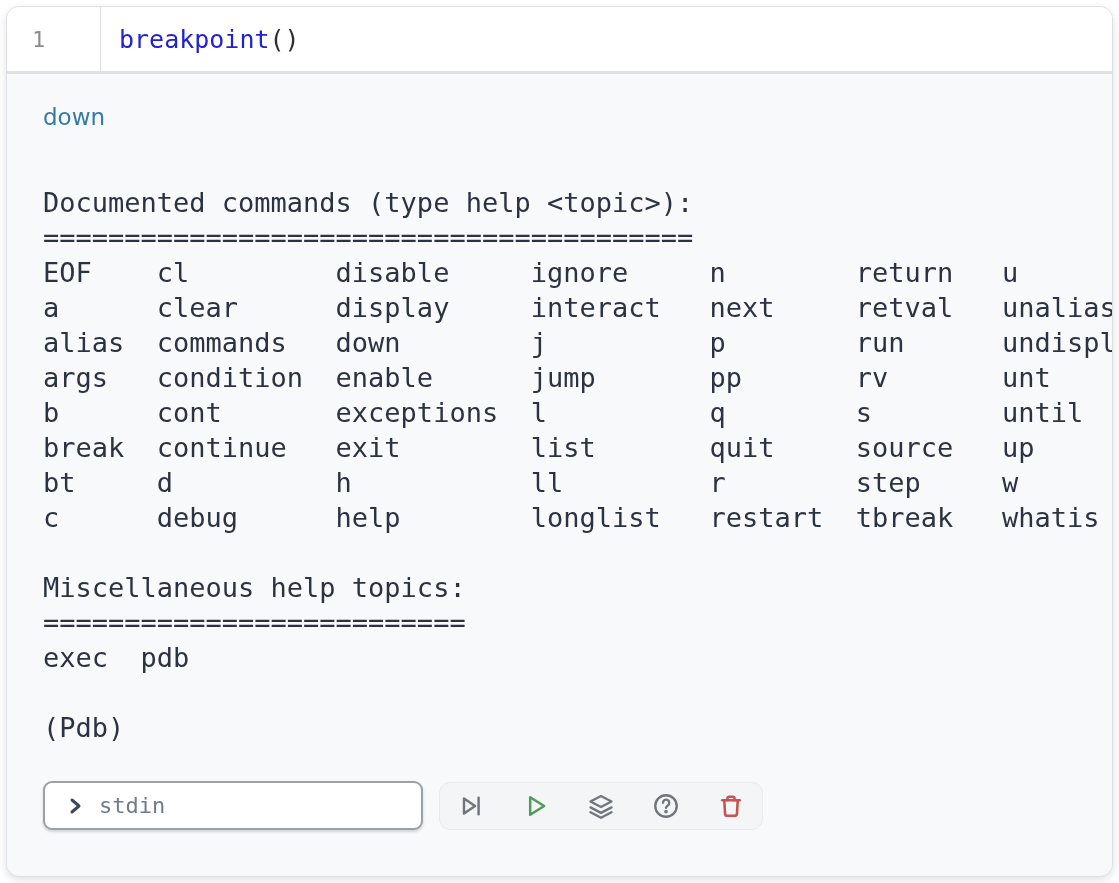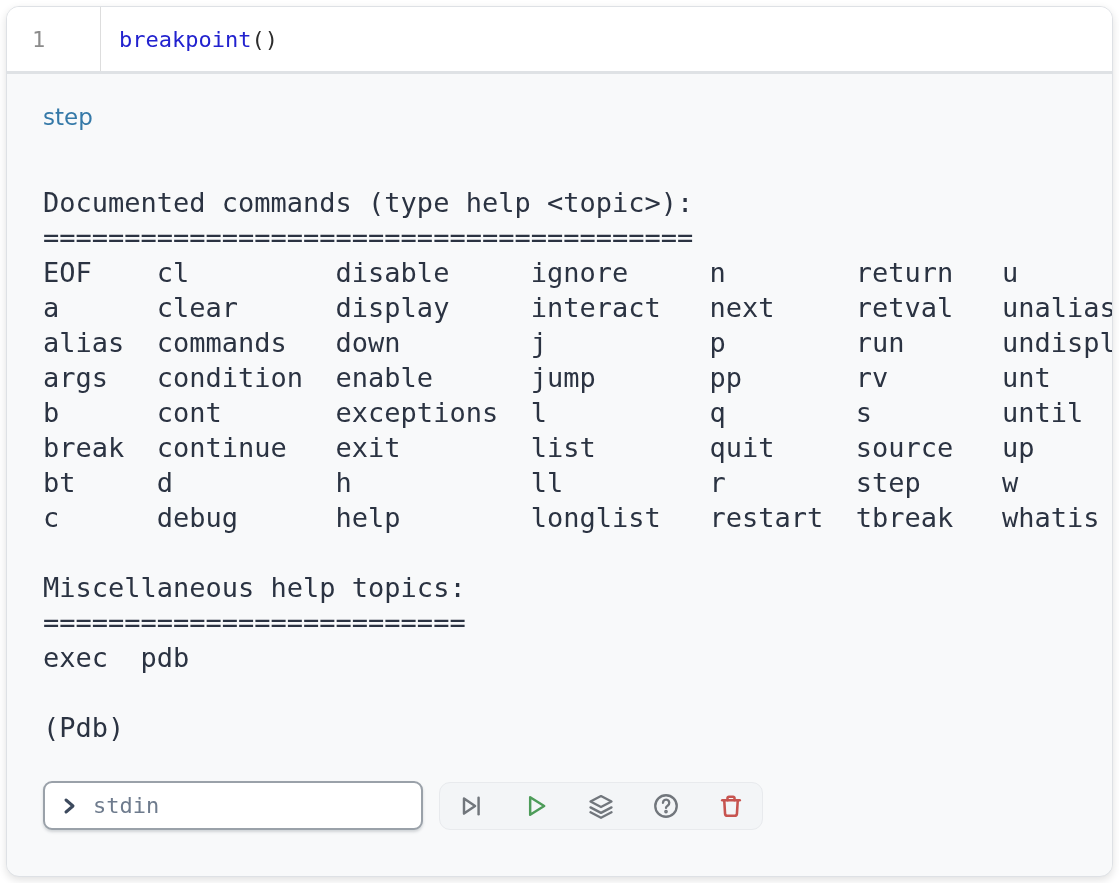--- a/index.html
+++ b/index.html
@@ -34,21 +34,21 @@
     align-items: center;
     padding-left: 25px;
     border-right: 1px solid #dddddd;
     font-family: "DejaVu Sans Mono", "Liberation Mono", monospace;
     font-size: 22px;
     color: #8b8b8b;
   }
   .code-line {
     padding-left: 18px;
     font-family: "DejaVu Sans Mono", "Liberation Mono", monospace;
-    font-size: 22px;
+    font-size: 25px;
     color: #2d2d2d;
     white-space: pre;
   }
   .tok-builtin { color: #2222cf; }
   .tok-punct   { color: #2d2d2d; }
   
   .output-area {
     padding: 27px 36px 40px 36px;
     background: #f8f9fa;
   }
@@ -76,21 +76,21 @@
   }
   .stdin-box {
     width: 380px;
     height: 49px;
     background: #ffffff;
     border: 2px solid #9aa1a9;
     border-radius: 9px;
     box-shadow: 0 2px 3px rgba(70,80,90,0.22);
     display: flex;
     align-items: center;
-    padding: 0 14px;
+    padding: 0 20px;
     gap: 12px;
   }
   .stdin-chevron {
     display: inline-flex;
     color: #3d4a5e;
     flex: 0 0 auto;
   }
   .stdin-input {
     flex: 1 1 auto;
     min-width: 0;
@@ -136,21 +136,21 @@
 
   <div class="editor">
     <div class="gutter">
       <span>1</span>
     </div>
     <div class="code-line"><span class="tok-builtin">breakpoint</span><span class="tok-punct">()</span></div>
   </div>
 
   <div class="output-area">
 
-    <div class="echoed-command">step</div>
+    <div class="echoed-command">down</div>
 
     <pre class="pdb-output">Documented commands (type help &lt;topic&gt;):
 ========================================
 EOF    cl         disable     ignore     n        return   u          where
 a      clear      display     interact   next     retval   unalias
 alias  commands   down        j          p        run      undisplay
 args   condition  enable      jump       pp       rv       unt
 b      cont       exceptions  l          q        s        until
 break  continue   exit        list       quit     source   up
 bt     d          h           ll         r        step     w

